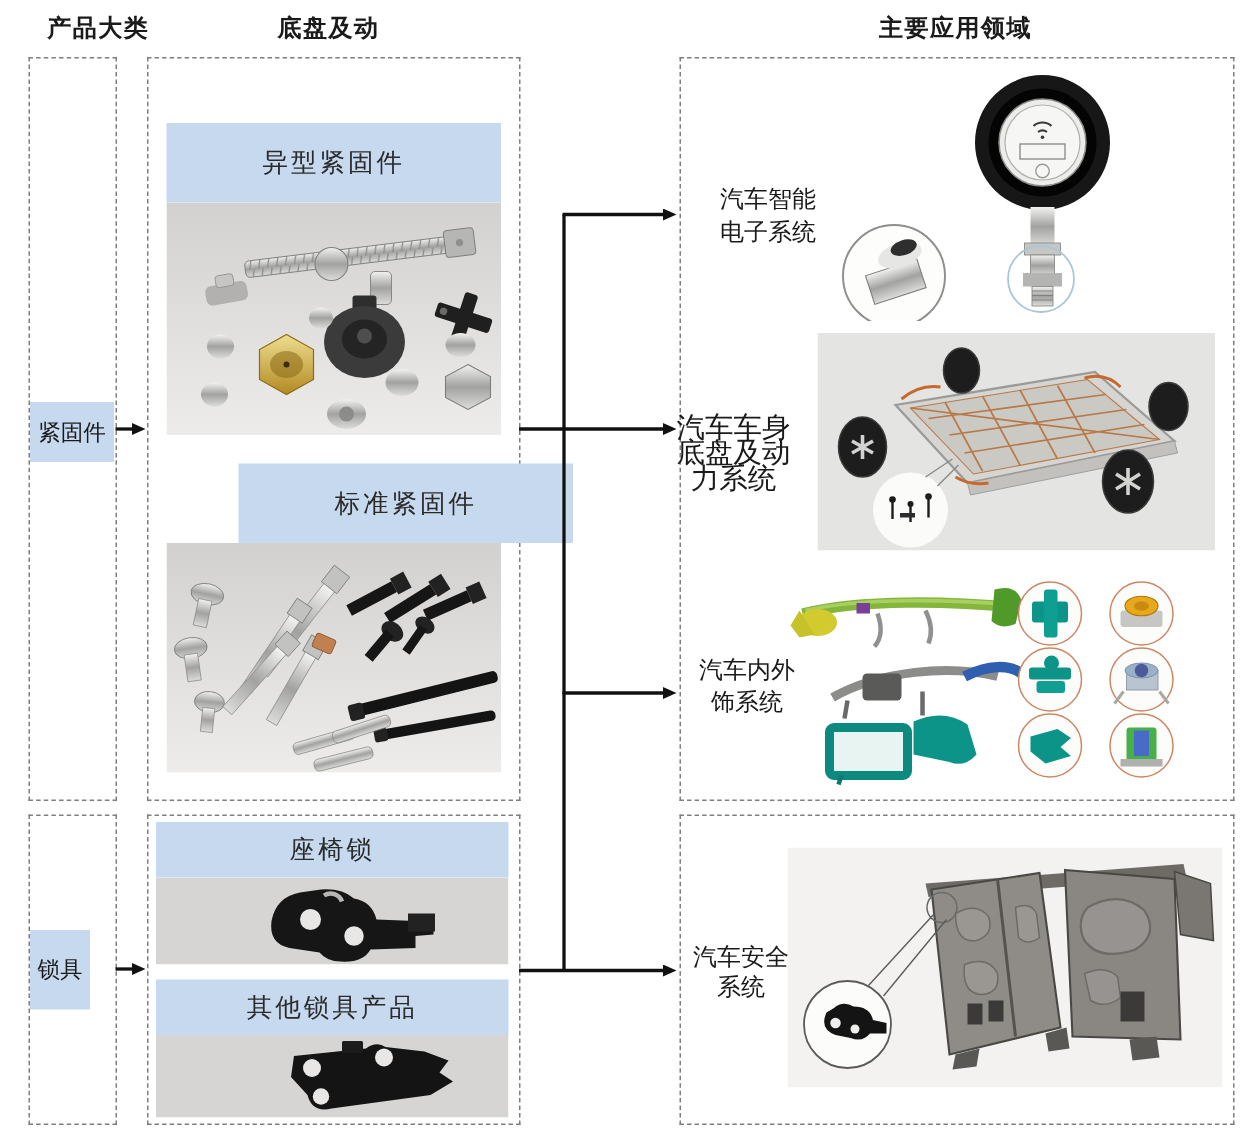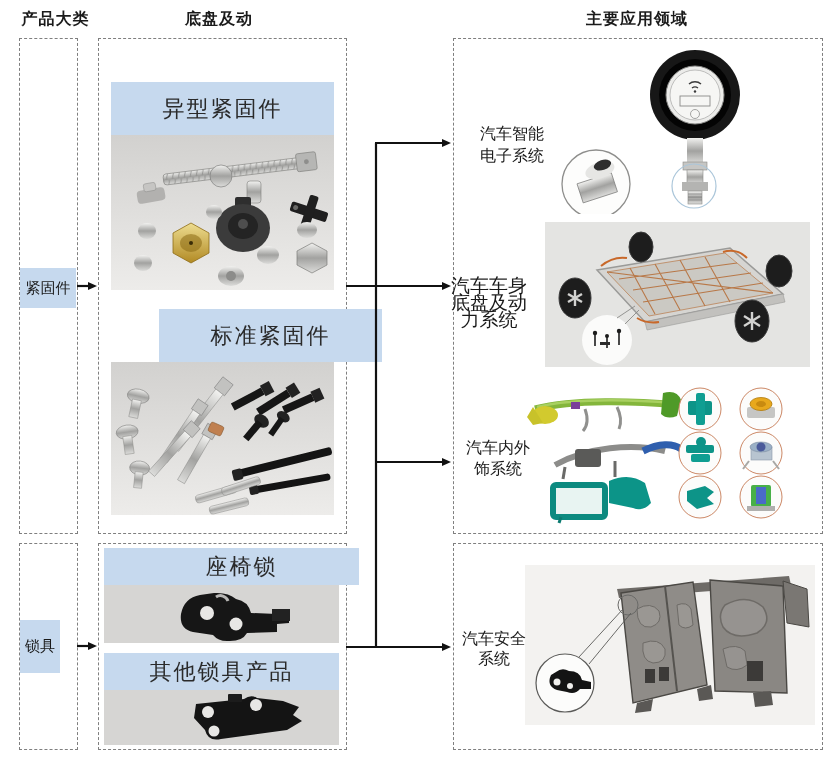--- a/index.html
+++ b/index.html
@@ -4,49 +4,49 @@
 <style>
   html,body{margin:0;padding:0;background:#fff;}
   .diagram{position:relative;width:838px;height:760px;background:#fff;overflow:hidden;
            font-family:"Liberation Serif","DejaVu Serif",serif;color:#1a1a1a;}
   .col-header{position:absolute;top:9px;height:20px;font-size:16px;font-weight:bold;
               text-align:center;letter-spacing:1px;}
   .dash-box{position:absolute;border:1px dashed var(--dash-color,#7f7f7f);}
   .cat-chip{position:absolute;background:var(--banner-blue,#c6d9ee);display:flex;
             align-items:center;justify-content:center;font-size:15px;}
   .banner{position:absolute;background:var(--banner-blue,#c6d9ee);display:flex;
-          align-items:center;justify-content:center;font-size:22px;color:#2a2a2a;letter-spacing:2px;}
+          align-items:center;justify-content:center;font-size:17px;color:#2a2a2a;letter-spacing:2px;}
   .photo{position:absolute;display:block;}
   .app-label{position:absolute;width:110px;text-align:center;font-size:16px;}
   .conn-layer{position:absolute;left:0;top:0;width:838px;height:760px;pointer-events:none;}
   .conn{stroke:var(--line-color,#111);stroke-width:2.2;fill:none;}
   .ah-fill{fill:var(--line-color,#111);}
 </style>
 </head>
 <body>
 
 <div class="diagram">
 
-  <div class="col-header" style="left:8px;width:95px;">产品大类</div>
+  <div class="col-header" style="left:18px;width:95px;">产品大类</div>
   <div class="col-header" style="left:159px;width:120px;">底盘及动</div>
   <div class="col-header" style="left:577px;width:120px;">主要应用领域</div>
 
   <div class="dash-box" style="left:19px;top:38px;width:57px;height:494px;"></div>
   <div class="dash-box" style="left:19px;top:543px;width:57px;height:205px;"></div>
   <div class="dash-box" style="left:98px;top:38px;width:247px;height:494px;"></div>
   <div class="dash-box" style="left:98px;top:543px;width:247px;height:205px;"></div>
   <div class="dash-box" style="left:453px;top:38px;width:368px;height:494px;"></div>
   <div class="dash-box" style="left:453px;top:543px;width:368px;height:205px;"></div>
 
   <div class="cat-chip" style="left:20px;top:268px;width:56px;height:40px;">紧固件</div>
   <div class="cat-chip" style="left:20px;top:620px;width:40px;height:53px;">锁具</div>
 
   <div class="banner" style="left:111px;top:82px;width:223px;height:53px;">异型紧固件</div>
   <div class="banner" style="left:111px;top:309px;width:223px;height:53px;margin-left:48px;">标准紧固件</div>
-  <div class="banner" style="left:104px;top:548px;width:235px;height:37px;padding-left:20px;">座椅锁</div>
+  <div class="banner" style="left:104px;top:548px;width:235px;height:37px;">座椅锁</div>
   <div class="banner" style="left:104px;top:653px;width:235px;height:37px;font-family:Liberation Mono, monospace;">其他锁具产品</div>
 
   <svg class="photo" style="left:111px;top:135px;" width="223" height="155" viewBox="0 0 223 155">
     <defs>
       <linearGradient id="pbg" x1="0" y1="0" x2="0" y2="1">
         <stop offset="0" stop-color="#d2d1cf"></stop>
           <stop offset="1" stop-color="#edecea"></stop>
       </linearGradient>
       <linearGradient id="met" x1="0" y1="0" x2="0" y2="1">
         <stop offset="0" stop-color="#f2f2f0"></stop>

